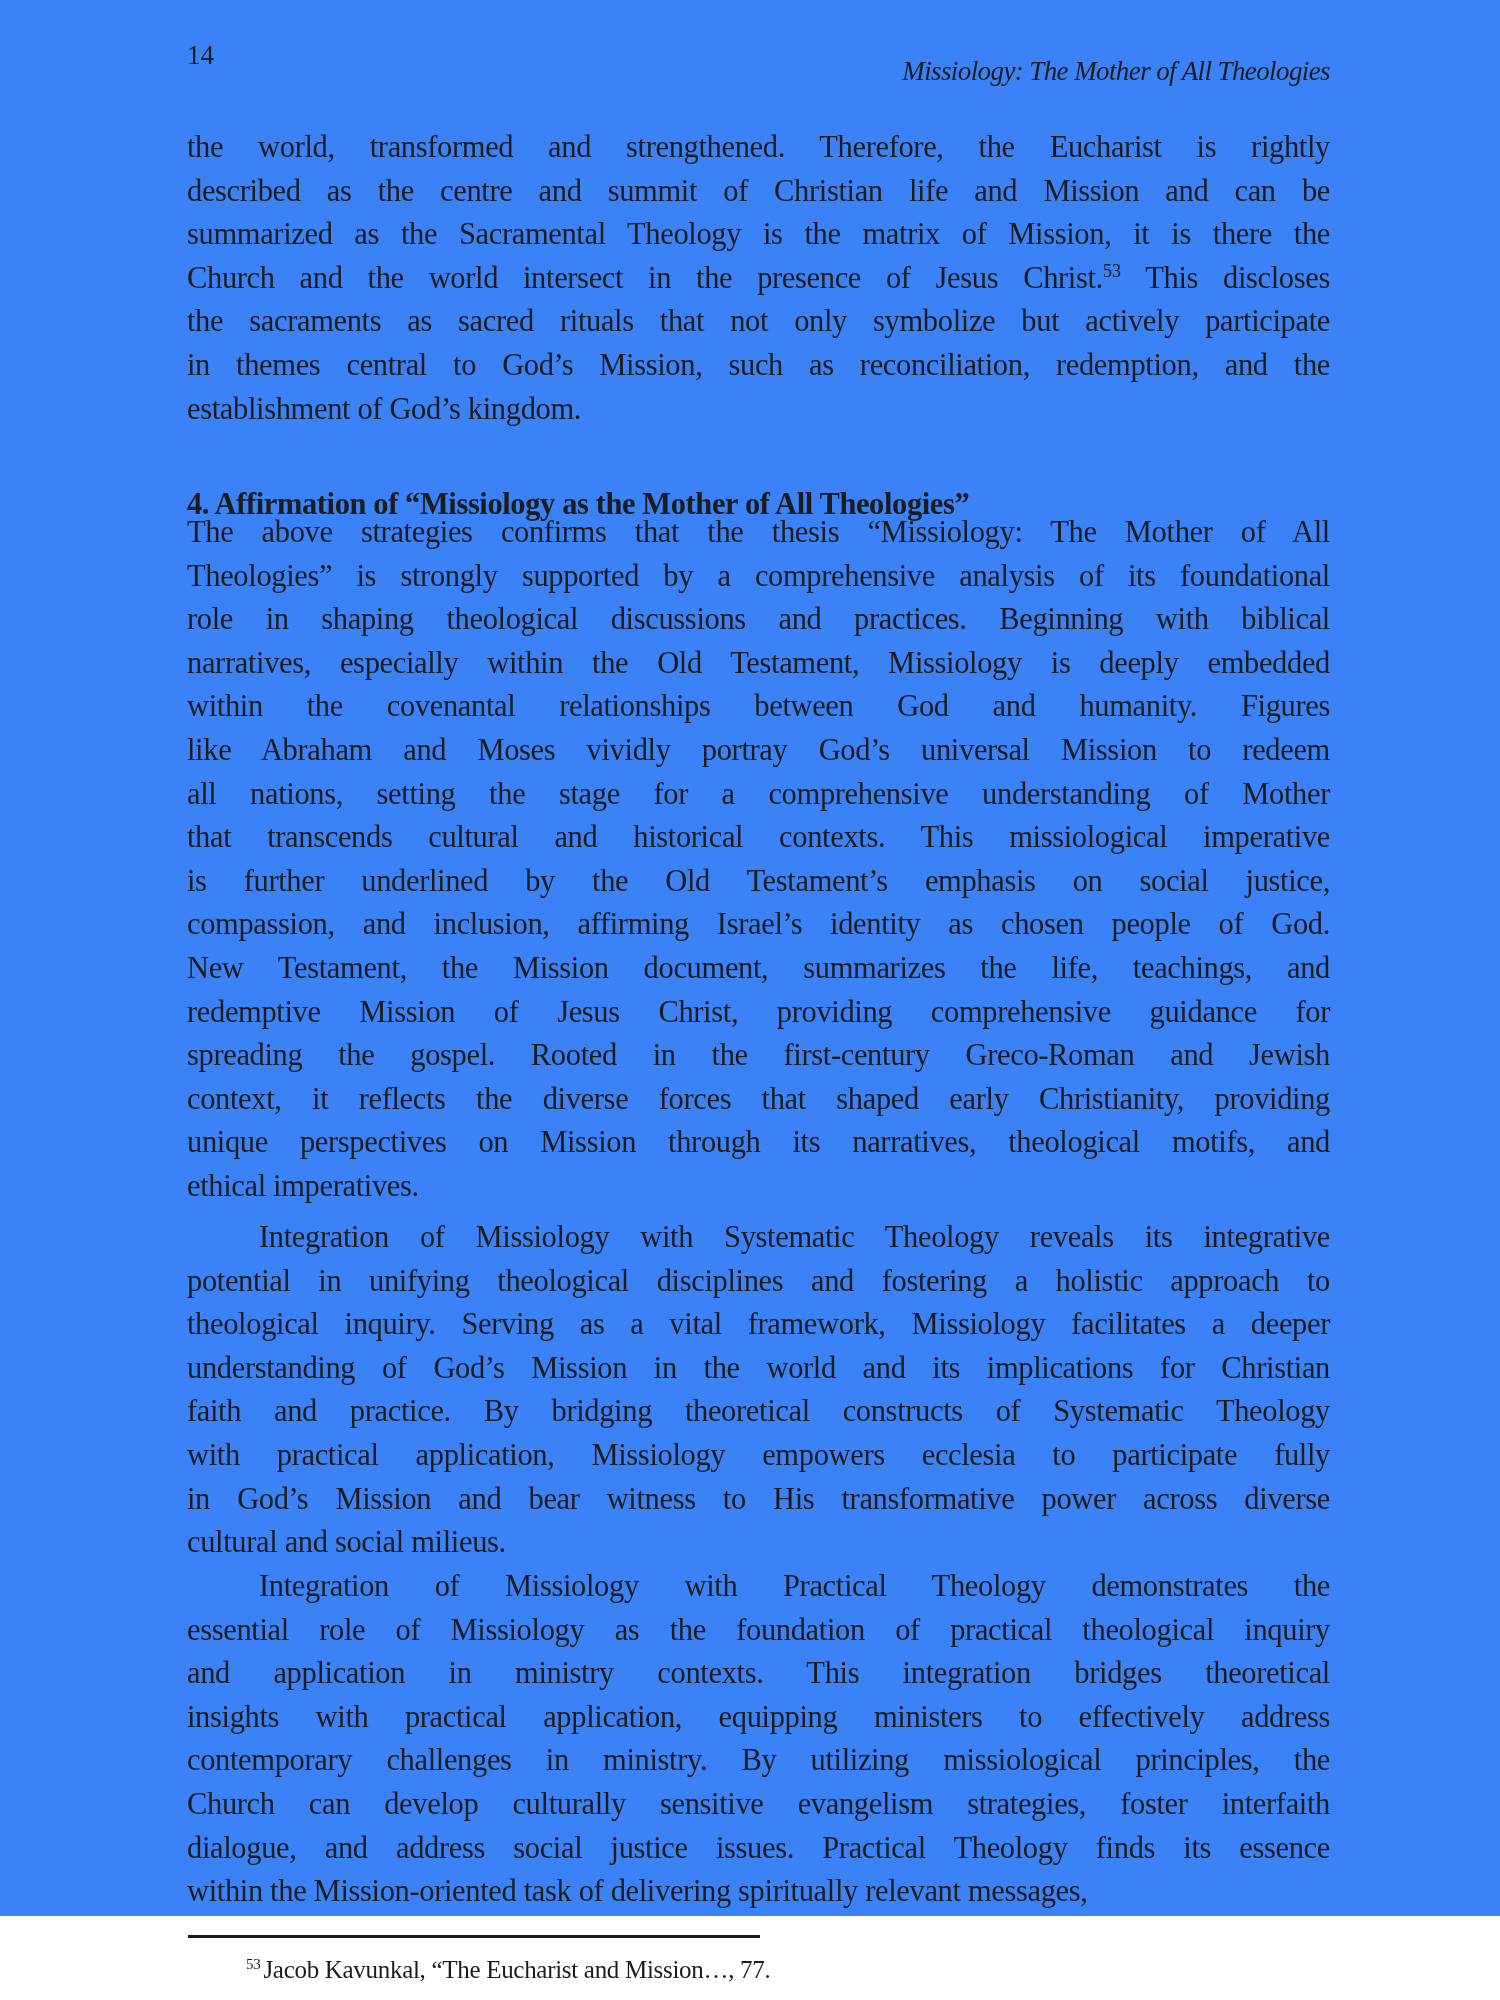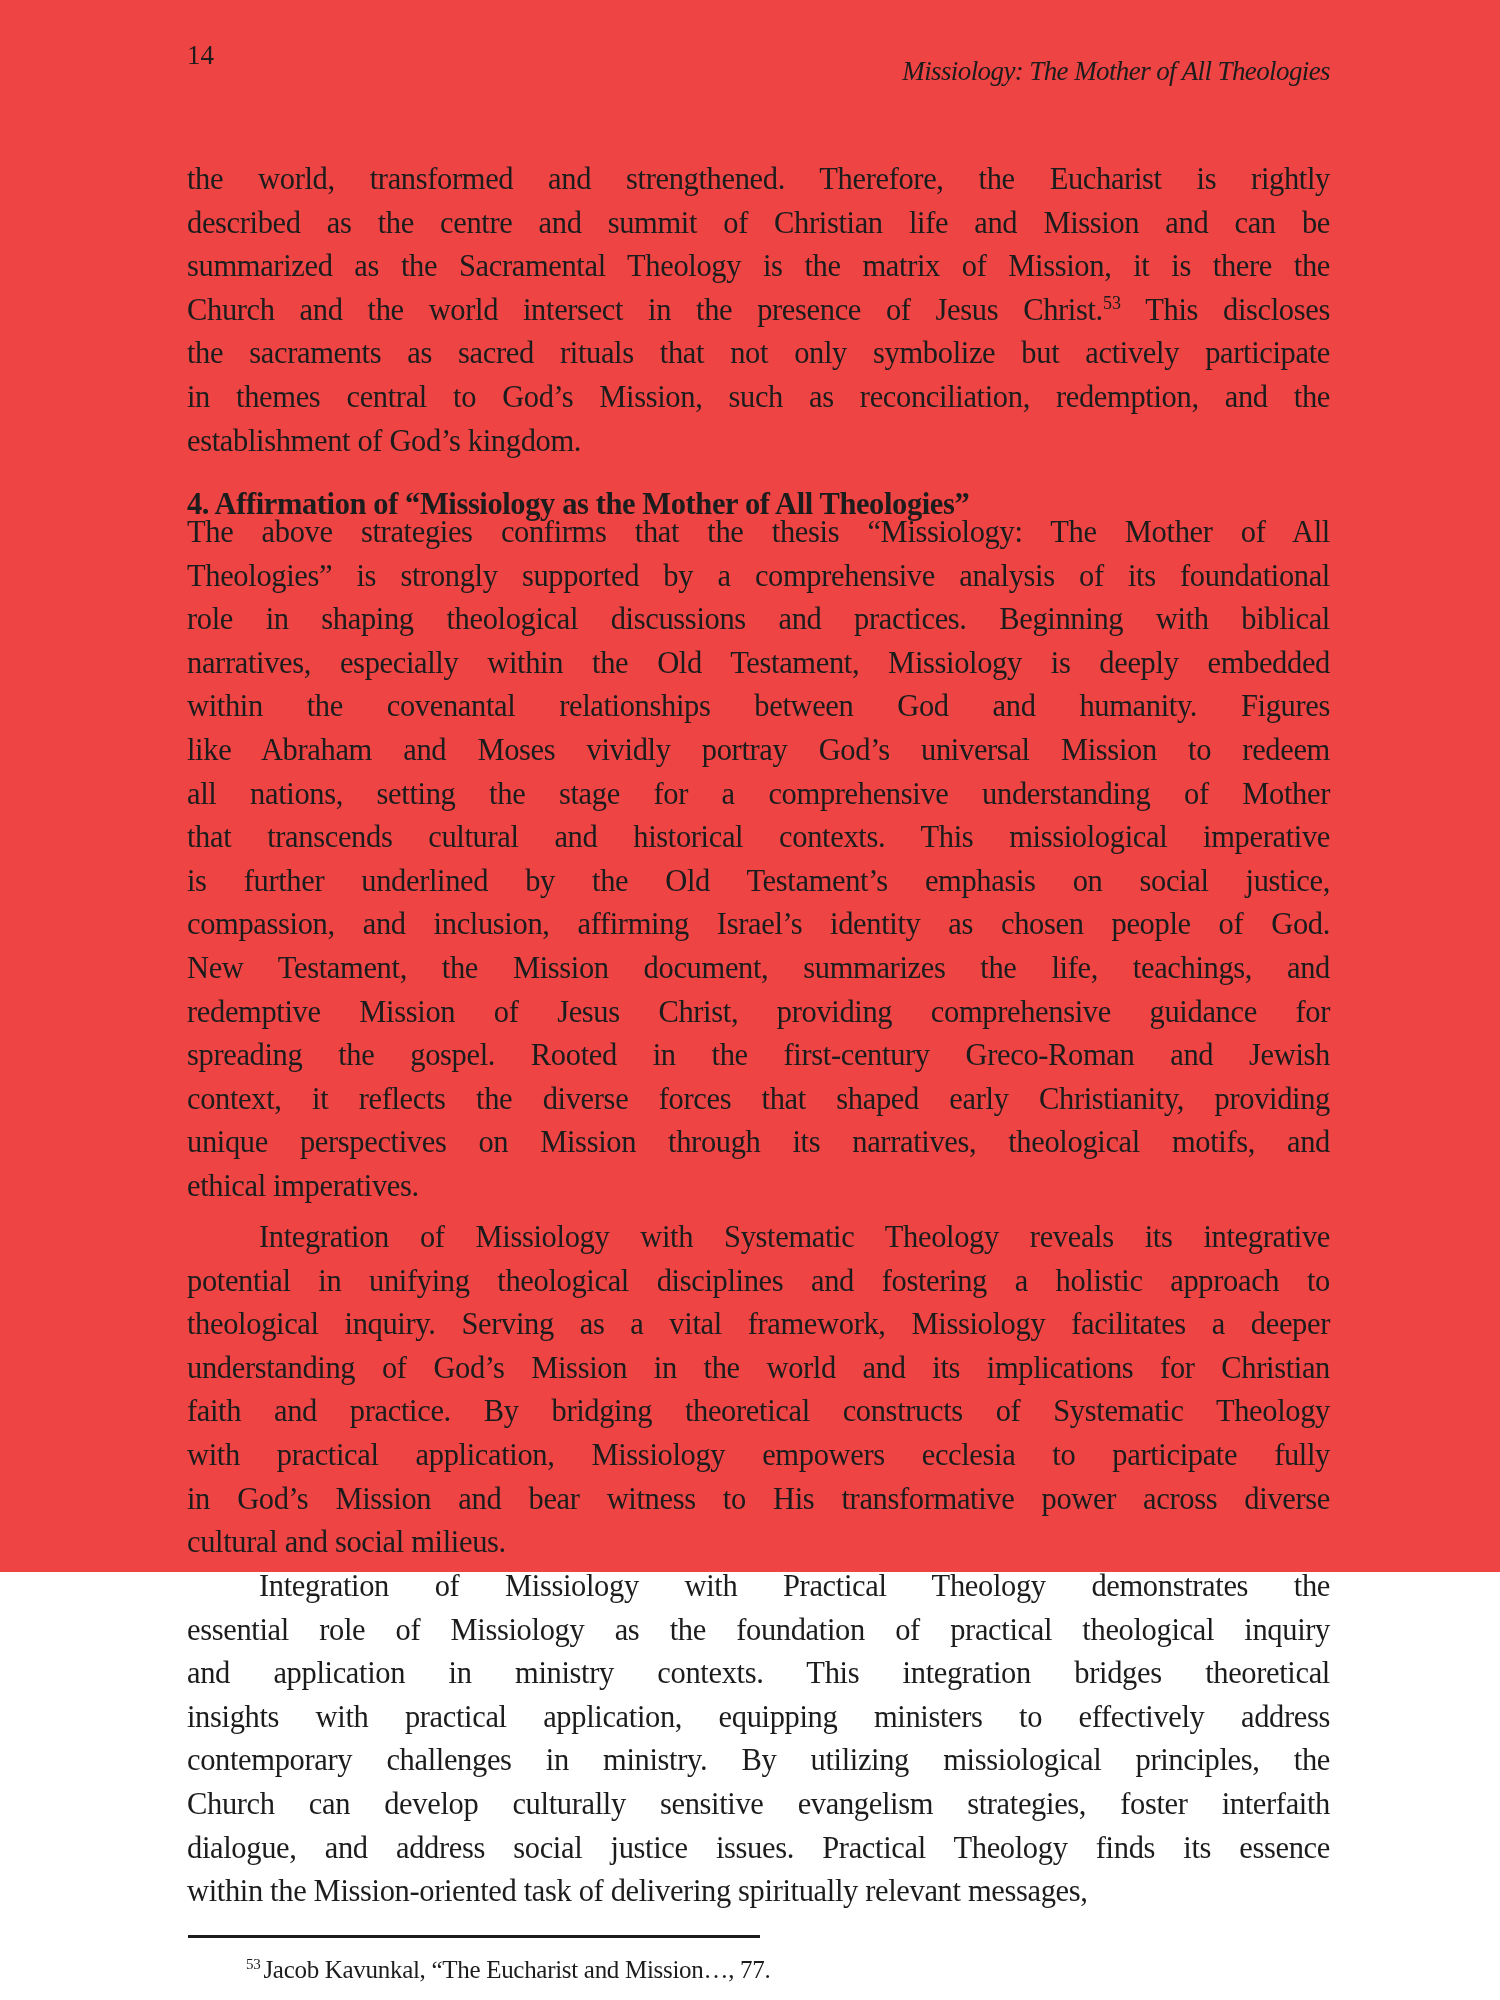--- a/index.html
+++ b/index.html
@@ -1,18 +1,18 @@
 <!DOCTYPE html>
 <html><head>
 <meta charset="utf-8">
 <style>
   html, body { margin: 0; padding: 0; background: #ffffff; }
   body { width: 1500px; height: 2000px; position: relative; overflow: hidden;
          font-family: "Liberation Serif", "DejaVu Serif", serif; color: #1c1c1c; }
-  .page { position: absolute; left: 0; top: 0; width: 1500px; height: 1572px; background: #ef4444; }
+  .page { position: absolute; left: 0; top: 0; width: 1500px; height: 1916px; background: #3b82f6; }
   .header-num { position: absolute; left: 187px; top: 40px; font-size: 27px; line-height: 30px; }
   .header-title { position: absolute; right: 170px; top: 56px; font-size: 27px; line-height: 30px; font-style: italic;
                   letter-spacing: -0.6px; }
   .block { position: absolute; left: 187px; width: 1143px; }
   .line { display: block; height: 43.6px; line-height: 43.6px; font-size: 30.5px; white-space: nowrap;
           text-align: justify; text-align-last: justify; letter-spacing: -0.35px; }
   .line.last { text-align-last: left; }
   .line.indent { padding-left: 72px; margin-top: 8px; }
   .heading { position: absolute; left: 187px; top: 466px; font-size: 30.5px; line-height: 36px; font-weight: bold;
              letter-spacing: -0.4px; white-space: nowrap; margin-top: 20px; }
@@ -23,21 +23,21 @@
   .footnote sup { font-size: 15px; vertical-align: 9px; line-height: 0; margin-right: 3px; }
 </style>
 </head>
 <body>
 
 <div class="page">
 
   <div class="header-num">14</div>
   <div class="header-title">Missiology: The Mother of All Theologies</div>
 
-  <div class="block" style="top:126px;margin-top:32px;">
+  <div class="block" style="top:126px;">
     <span class="line">the world, transformed and strengthened. Therefore, the Eucharist is rightly</span>
     <span class="line">described as the centre and summit of Christian life and Mission and can be</span>
     <span class="line">summarized as the Sacramental Theology is the matrix of Mission, it is there the</span>
     <span class="line"><span>Church and the world intersect in the presence of Jesus Christ.</span><sup class="fn">53</sup><span> This discloses</span></span>
     <span class="line">the sacraments as sacred rituals that not only symbolize but actively participate</span>
     <span class="line">in themes central to God’s Mission, such as reconciliation, redemption, and the</span>
     <span class="line last">establishment of God’s kingdom.</span>
   </div>
 
   <div class="heading">4. Affirmation of “Missiology as the Mother of All Theologies”</div>

